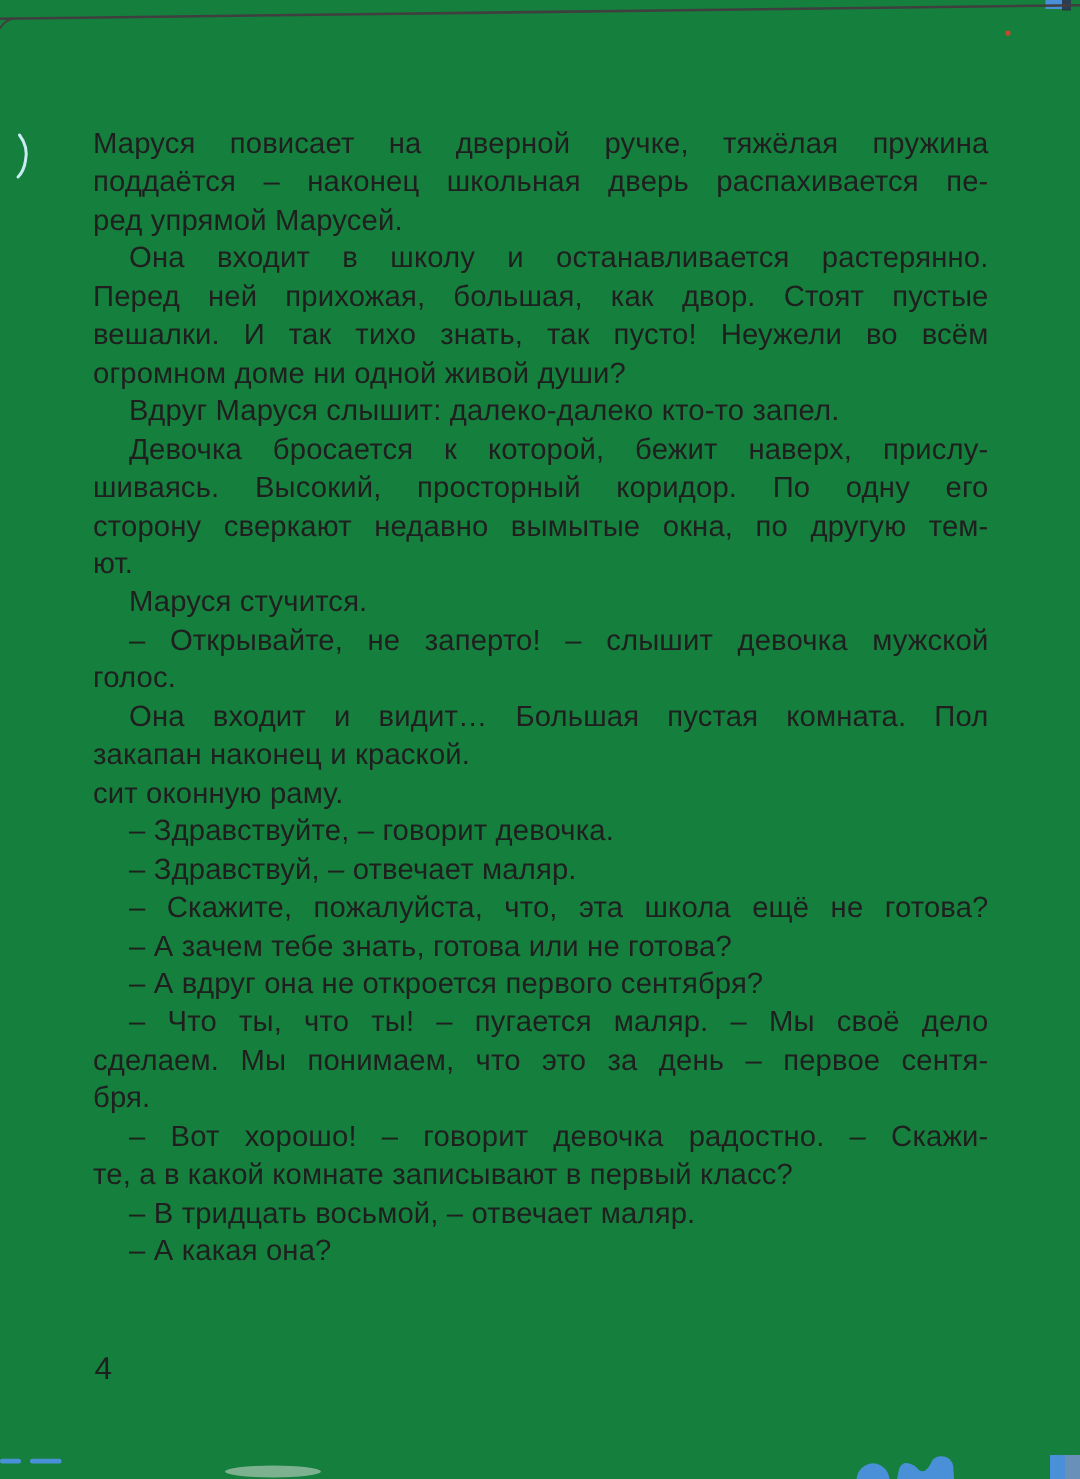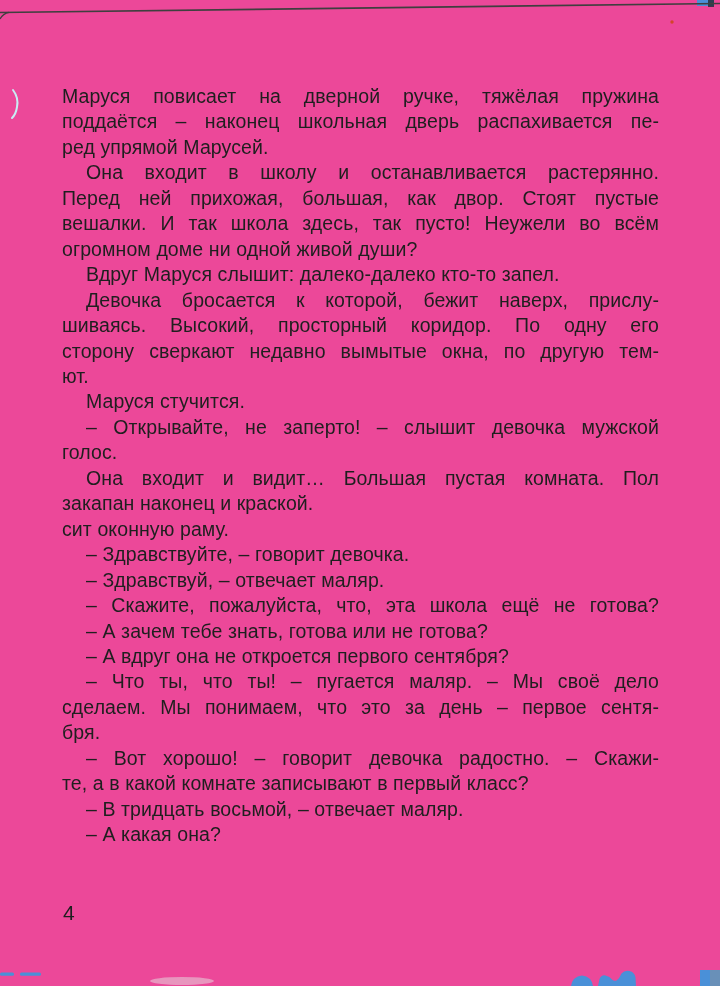--- a/index.html
+++ b/index.html
@@ -1,20 +1,20 @@
 <!DOCTYPE html>
 <html style="--text-color: #1f1f1f;"><head>
 <meta charset="utf-8">
 <style>
   html, body { margin: 0; padding: 0; background: #e8e8e8; }
   .page {
     position: relative;
     width: 720px;
     height: 986px;
-    background: #ec4899;
+    background: #15803d;
     overflow: hidden;
     font-family: "Liberation Sans", "DejaVu Sans", sans-serif;
   }
   .deco { position: absolute; left: 0; display: block; }
   .deco.top { top: 0; }
   .deco.bottom { bottom: 0; }
   .margin-mark { position: absolute; left: 0; top: 84px; }
   .text-block {
     position: absolute;
     left: 62px;
@@ -56,21 +56,21 @@
   <svg class="margin-mark" width="30" height="40" viewBox="0 0 30 40">
     <path d="M13,6 q6,8 4,17 q-1,7 -5,11" fill="none" class="stroke-cyan" stroke-width="2" stroke-linecap="round" stroke="#c9ecf4"></path>
   </svg>
 
   <div class="text-block">
       <div class="line">Маруся повисает на дверной ручке, тяжёлая пружина</div>
       <div class="line">поддаётся – наконец школьная дверь распахивается пе-</div>
       <div class="line last">ред упрямой Марусей.</div>
       <div class="line indent">Она входит в школу и останавливается растерянно.</div>
       <div class="line">Перед ней прихожая, большая, как двор. Стоят пустые</div>
-      <div class="line">вешалки. И так школа здесь, так пусто! Неужели во всём</div>
+      <div class="line">вешалки. И так тихо знать, так пусто! Неужели во всём</div>
       <div class="line last">огромном доме ни одной живой души?</div>
       <div class="line indent last">Вдруг Маруся слышит: далеко-далеко кто-то запел.</div>
       <div class="line indent">Девочка бросается к которой, бежит наверх, прислу-</div>
       <div class="line">шиваясь. Высокий, просторный коридор. По одну его</div>
       <div class="line">сторону сверкают недавно вымытые окна, по другую тем-</div>
       <div class="line last">ют.</div>
       <div class="line indent last">Маруся стучится.</div>
       <div class="line indent">– Открывайте, не заперто! – слышит девочка мужской</div>
       <div class="line last">голос.</div>
       <div class="line indent">Она входит и видит… Большая пустая комната. Пол</div>

